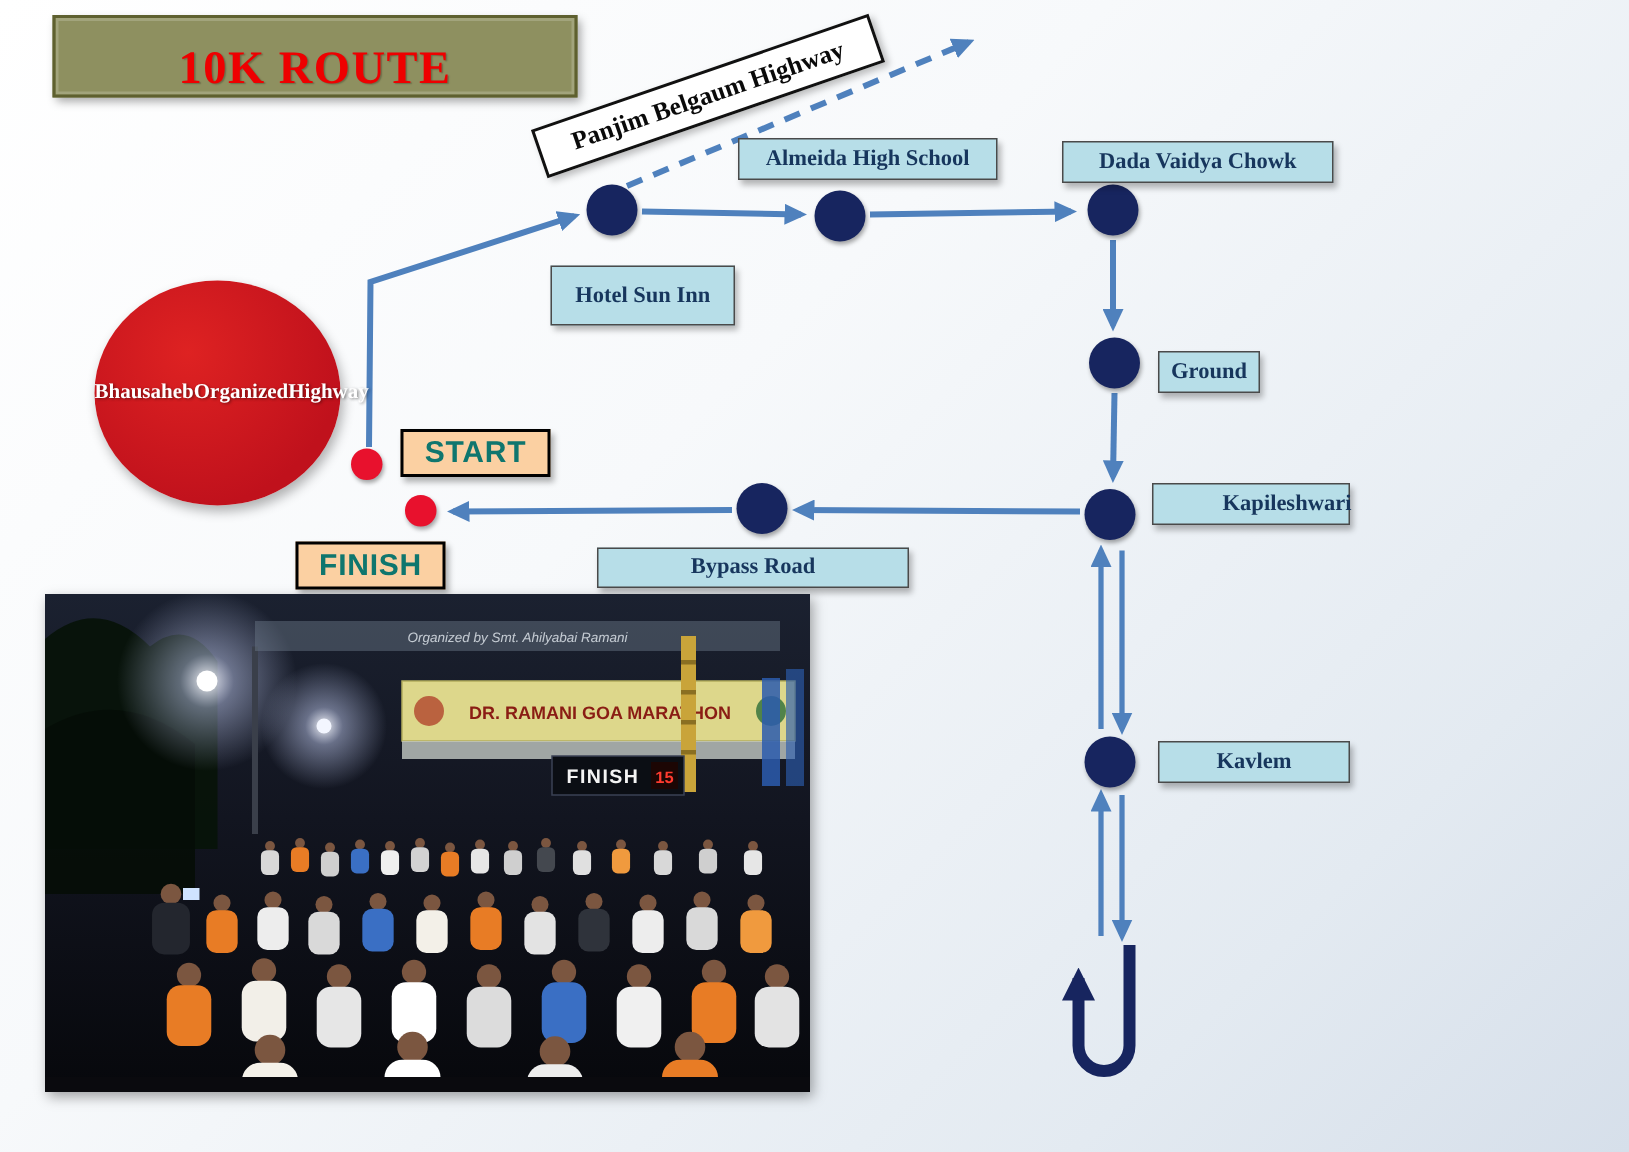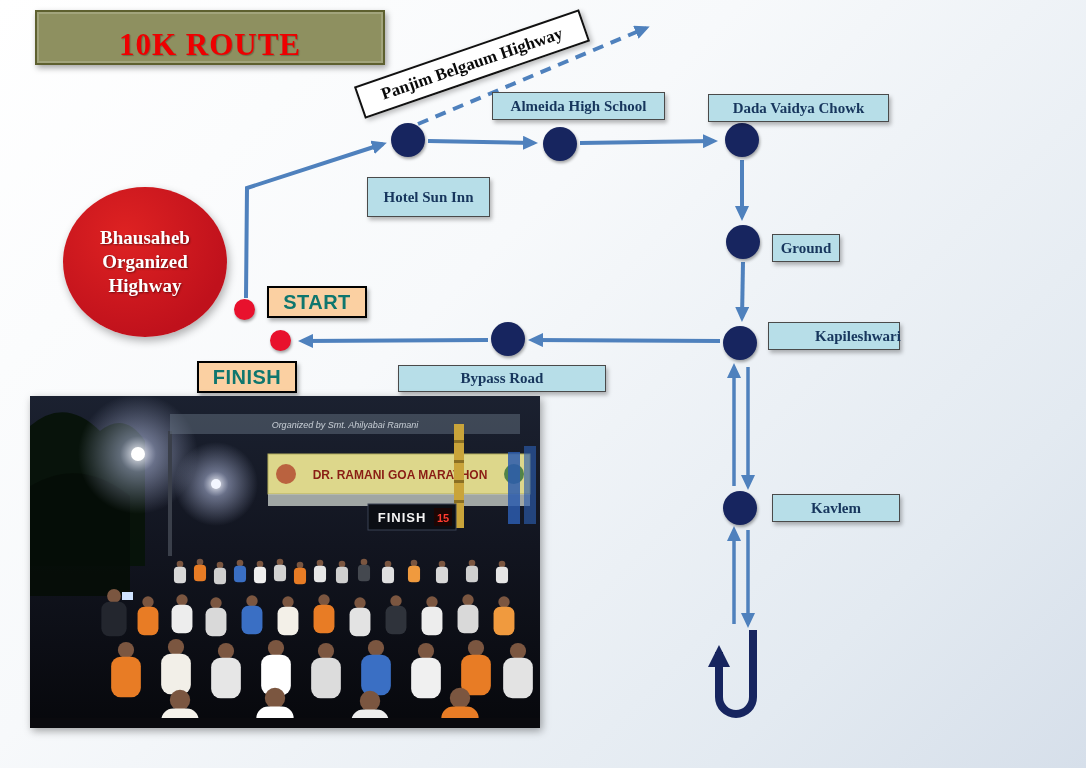--- a/index.html
+++ b/index.html
@@ -39,22 +39,22 @@
     color:var(--label-text,#17365d);
     font-weight:bold; font-size:15px;
     display:flex; align-items:center; justify-content:center;
     box-shadow:2px 3px 4px rgba(0,0,0,.28);
     white-space:nowrap;
   }
 
   .ground-ellipse {
     left:63px; top:187px; width:164px; height:150px; border-radius:50%;
     background:radial-gradient(circle at 38% 32%, #de2222, var(--ground-red,#c0111c) 72%);
-    display:flex; flex-direction:column; align-items:center; justify-content:center;
-    color:#ffffff; font-weight:bold; font-size:19px; line-height:1.28;
+    display:flex; flex-direction:row; align-items:center; justify-content:space-between;
+    color:#ffffff; font-weight:bold; font-size:14px; line-height:1.28;
     text-shadow:1px 1px 2px rgba(0,0,0,.45);
     box-shadow:2px 4px 8px rgba(0,0,0,.3);
     text-align:center;
   }
 
   .marker-box {
     position:absolute; width:100px; height:32px;
     background:var(--start-bg,#fbd0a2);
     border:2px solid #000;
     display:flex; align-items:center; justify-content:center;

